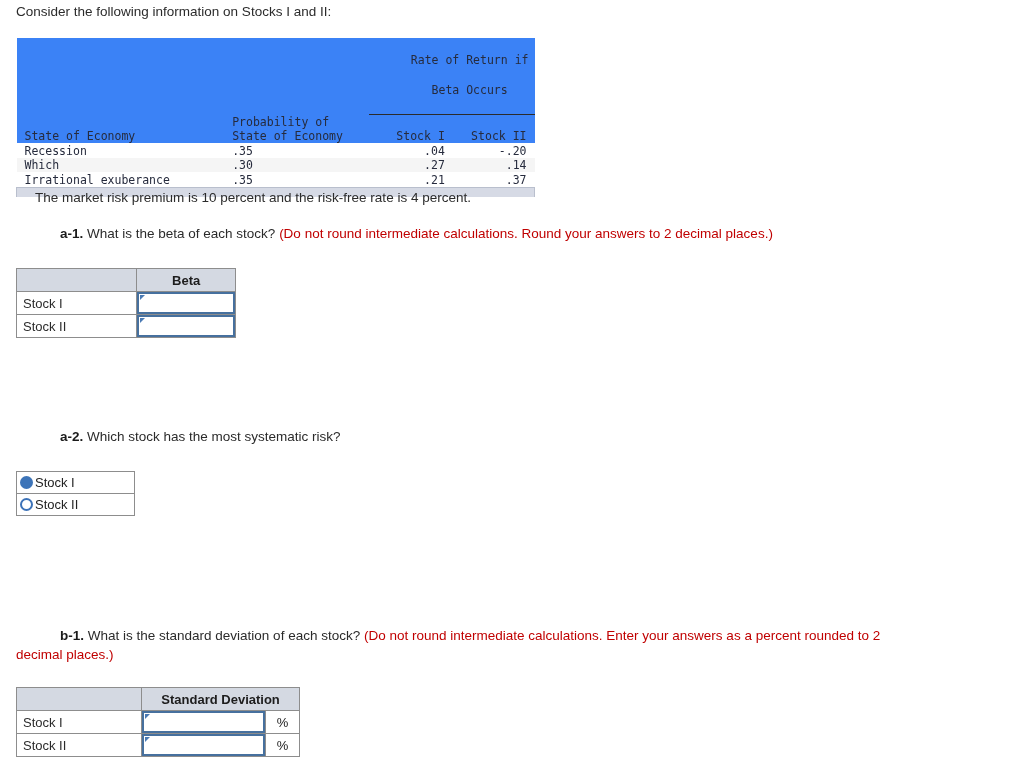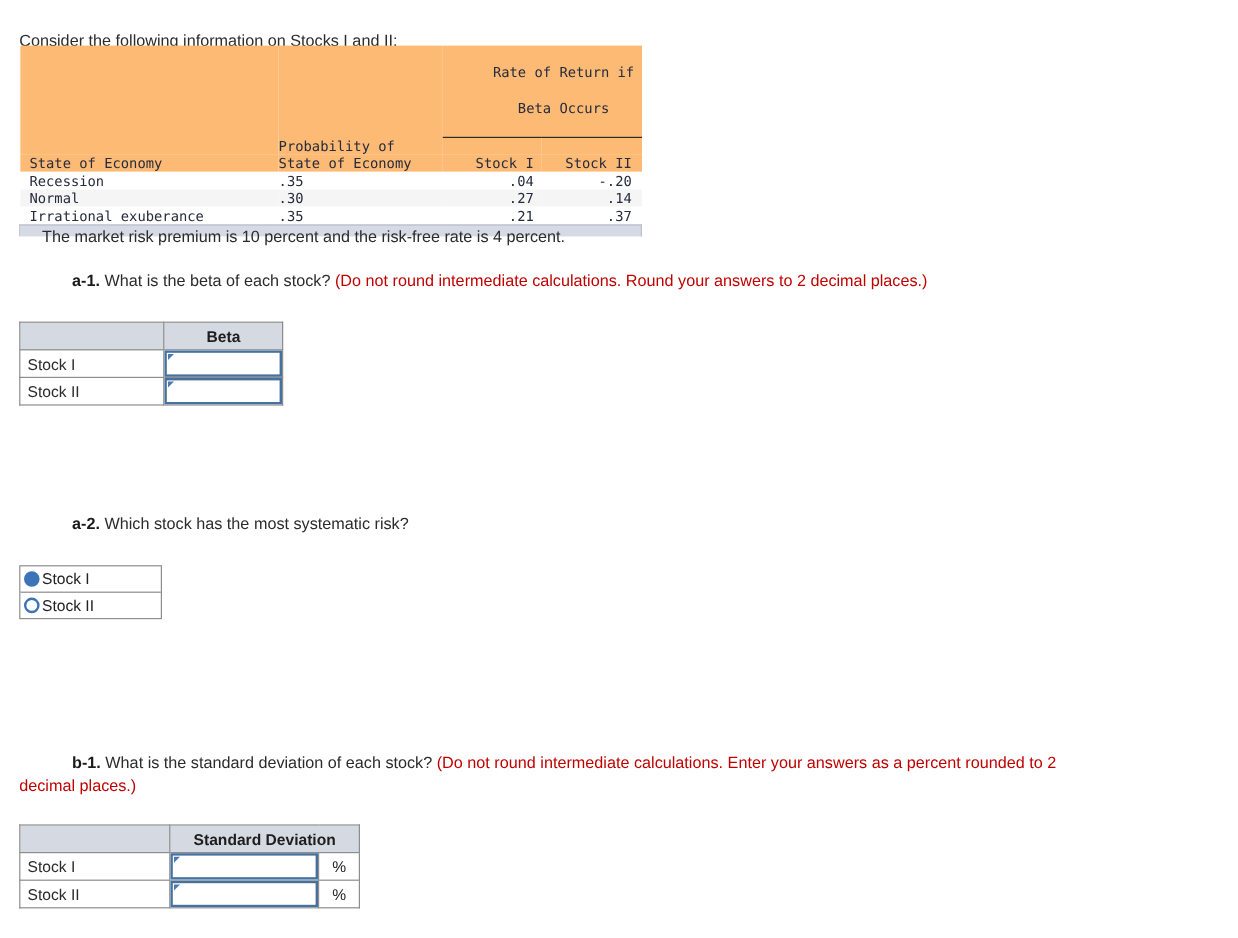--- a/index.html
+++ b/index.html
@@ -14,21 +14,21 @@
     font-size: 13.5px;
     color: #222222;
     position: relative;
     overflow: hidden;
   }
 
   
   .intro {
     position: absolute;
     left: 16px;
-    top: 26px;
+    top: 4px;
     font-size: 13.5px;
     color: #2b2b2b;
     white-space: nowrap;
   }
   .para {
     position: absolute;
     left: 16px;
     font-size: 13.5px;
     color: #2b2b2b;
     white-space: nowrap;
@@ -56,21 +56,21 @@
     position: absolute;
     left: 16px;
     top: 38px;
     width: 519px;
     font-family: "DejaVu Sans Mono", "Liberation Mono", monospace;
     font-size: 11.5px;
     color: #262b3d;
     border-collapse: collapse;
   }
   .datatable .headblock {
-    background: #fdba74;
+    background: #3b82f6;
   }
   .datatable td {
     padding: 0;
     vertical-align: bottom;
     white-space: pre;
   }
   .dt-row-head {
     height: 18px;
   }
   .cell-state   { width: 235px; padding-left: 8px !important; }
@@ -214,21 +214,21 @@
     <td class="cell-s1">Stock I</td>
     <td class="cell-s2">Stock II</td>
   </tr>
   <tr class="dt-body">
     <td class="cell-state">Recession</td>
     <td class="cell-prob">.35</td>
     <td class="cell-s1">.04</td>
     <td class="cell-s2">-.20</td>
   </tr>
   <tr class="dt-body dt-zebra">
-    <td class="cell-state">Normal</td>
+    <td class="cell-state">Which</td>
     <td class="cell-prob">.30</td>
     <td class="cell-s1">.27</td>
     <td class="cell-s2">.14</td>
   </tr>
   <tr class="dt-body">
     <td class="cell-state">Irrational exuberance</td>
     <td class="cell-prob">.35</td>
     <td class="cell-s1">.21</td>
     <td class="cell-s2">.37</td>
   </tr>

